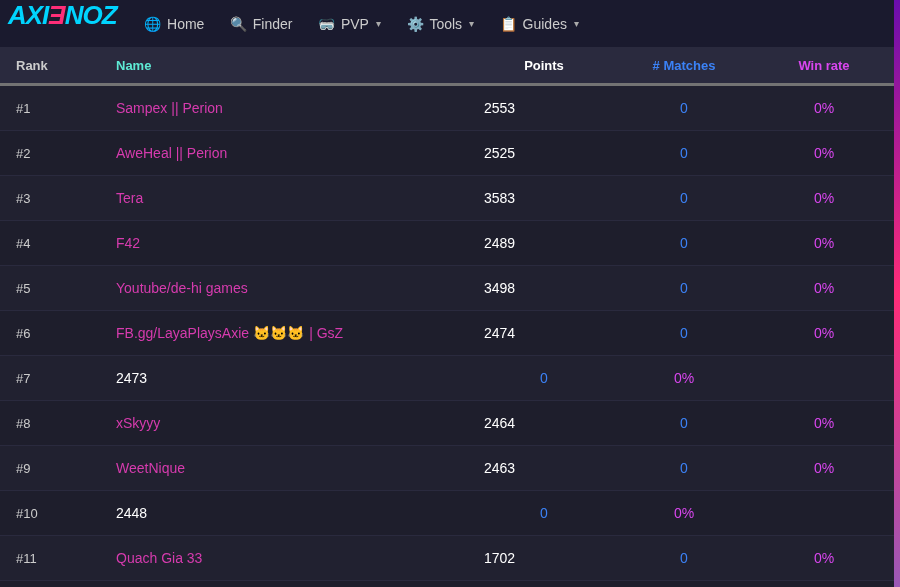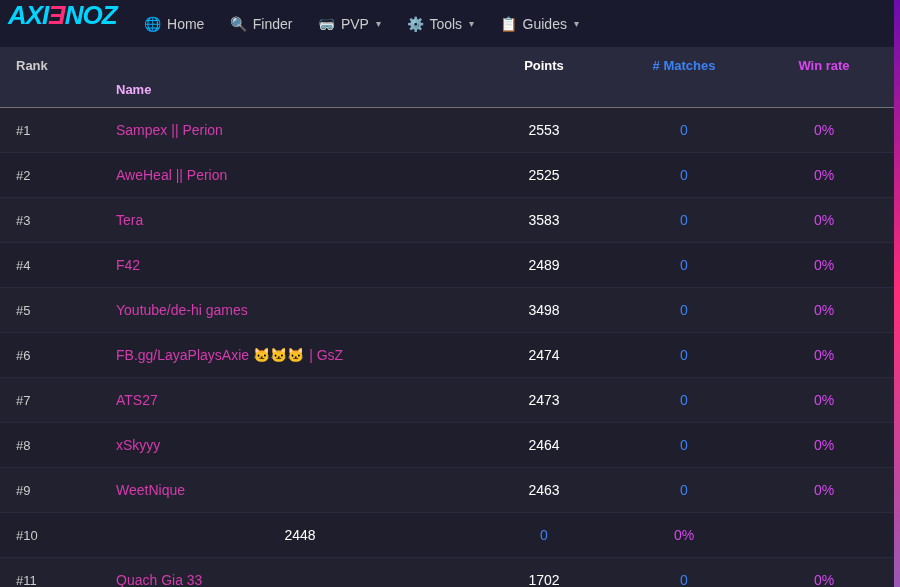--- a/index.html
+++ b/index.html
@@ -51,21 +51,21 @@
 
     
     .table-header {
       display: grid;
       grid-template-columns: 100px 1fr 120px 160px 120px;
       background: #2a2a3e;
       padding: 10px 16px;
       font-size: 13px;
       font-weight: 600;
       color: #ccc;
-      border-bottom: 1px solid #737373;
+      border-bottom: 3px solid #737373;
     }
     .table-header .col-points,
     .table-header .col-matches,
     .table-header .col-winrate {
       text-align: center;
     }
 
     
     .table-row {
       display: grid;
@@ -73,21 +73,21 @@
       padding: 14px 16px;
       font-size: 14px;
       border-bottom: 1px solid #2a2a3e;
       align-items: center;
     }
     .table-row:nth-child(odd) { background: #212130; }
     .table-row:nth-child(even) { background: #1e1e2c; }
 
     .col-rank { color: #ccc; font-size: 13px; }
     .col-name { color: #d63bae; cursor: pointer; }
-    .col-points { text-align: center; color: #fff; }
+    .col-points { color: #fff; }
     .col-matches { text-align: center; color: #3b82f6; }
     .col-winrate { text-align: center; color: #d946ef; }
 
     
     .right-accent {
       position: fixed;
       right: 0;
       top: 0;
       width: 6px;
       height: 100%;
@@ -123,21 +123,21 @@
     <div class="nav-item">
       <span class="nav-icon">📋</span>
       <span>Guides</span>
       <span class="nav-chevron">▾</span>
     </div>
   </div>
 </nav>
 
 <div class="table-header">
   <div class="col-rank">Rank</div>
-  <div class="col-name" style="color:#f0abfc;margin-top:24px;">Name</div>
+  <div class="col-name" style="color:#5eead4;">Name</div>
   <div class="col-points">Points</div>
   <div class="col-matches"># Matches</div>
   <div class="col-winrate">Win rate</div>
 </div>
 
 <div id="table-body">
     <div class="table-row">
     <div class="col-rank">#1</div>
     <div class="col-name">Sampex || Perion</div>
     <div class="col-points">2553</div>
@@ -174,21 +174,20 @@
   </div>
     <div class="table-row">
     <div class="col-rank">#6</div>
     <div class="col-name">FB.gg/LayaPlaysAxie 🐱🐱🐱 | GsZ</div>
     <div class="col-points">2474</div>
     <div class="col-matches">0</div>
     <div class="col-winrate">0%</div>
   </div>
     <div class="table-row">
     <div class="col-rank">#7</div>
-    <div class="col-name">ATS27</div>
     <div class="col-points">2473</div>
     <div class="col-matches">0</div>
     <div class="col-winrate">0%</div>
   </div>
     <div class="table-row">
     <div class="col-rank">#8</div>
     <div class="col-name">xSkyyy</div>
     <div class="col-points">2464</div>
     <div class="col-matches">0</div>
     <div class="col-winrate">0%</div>

